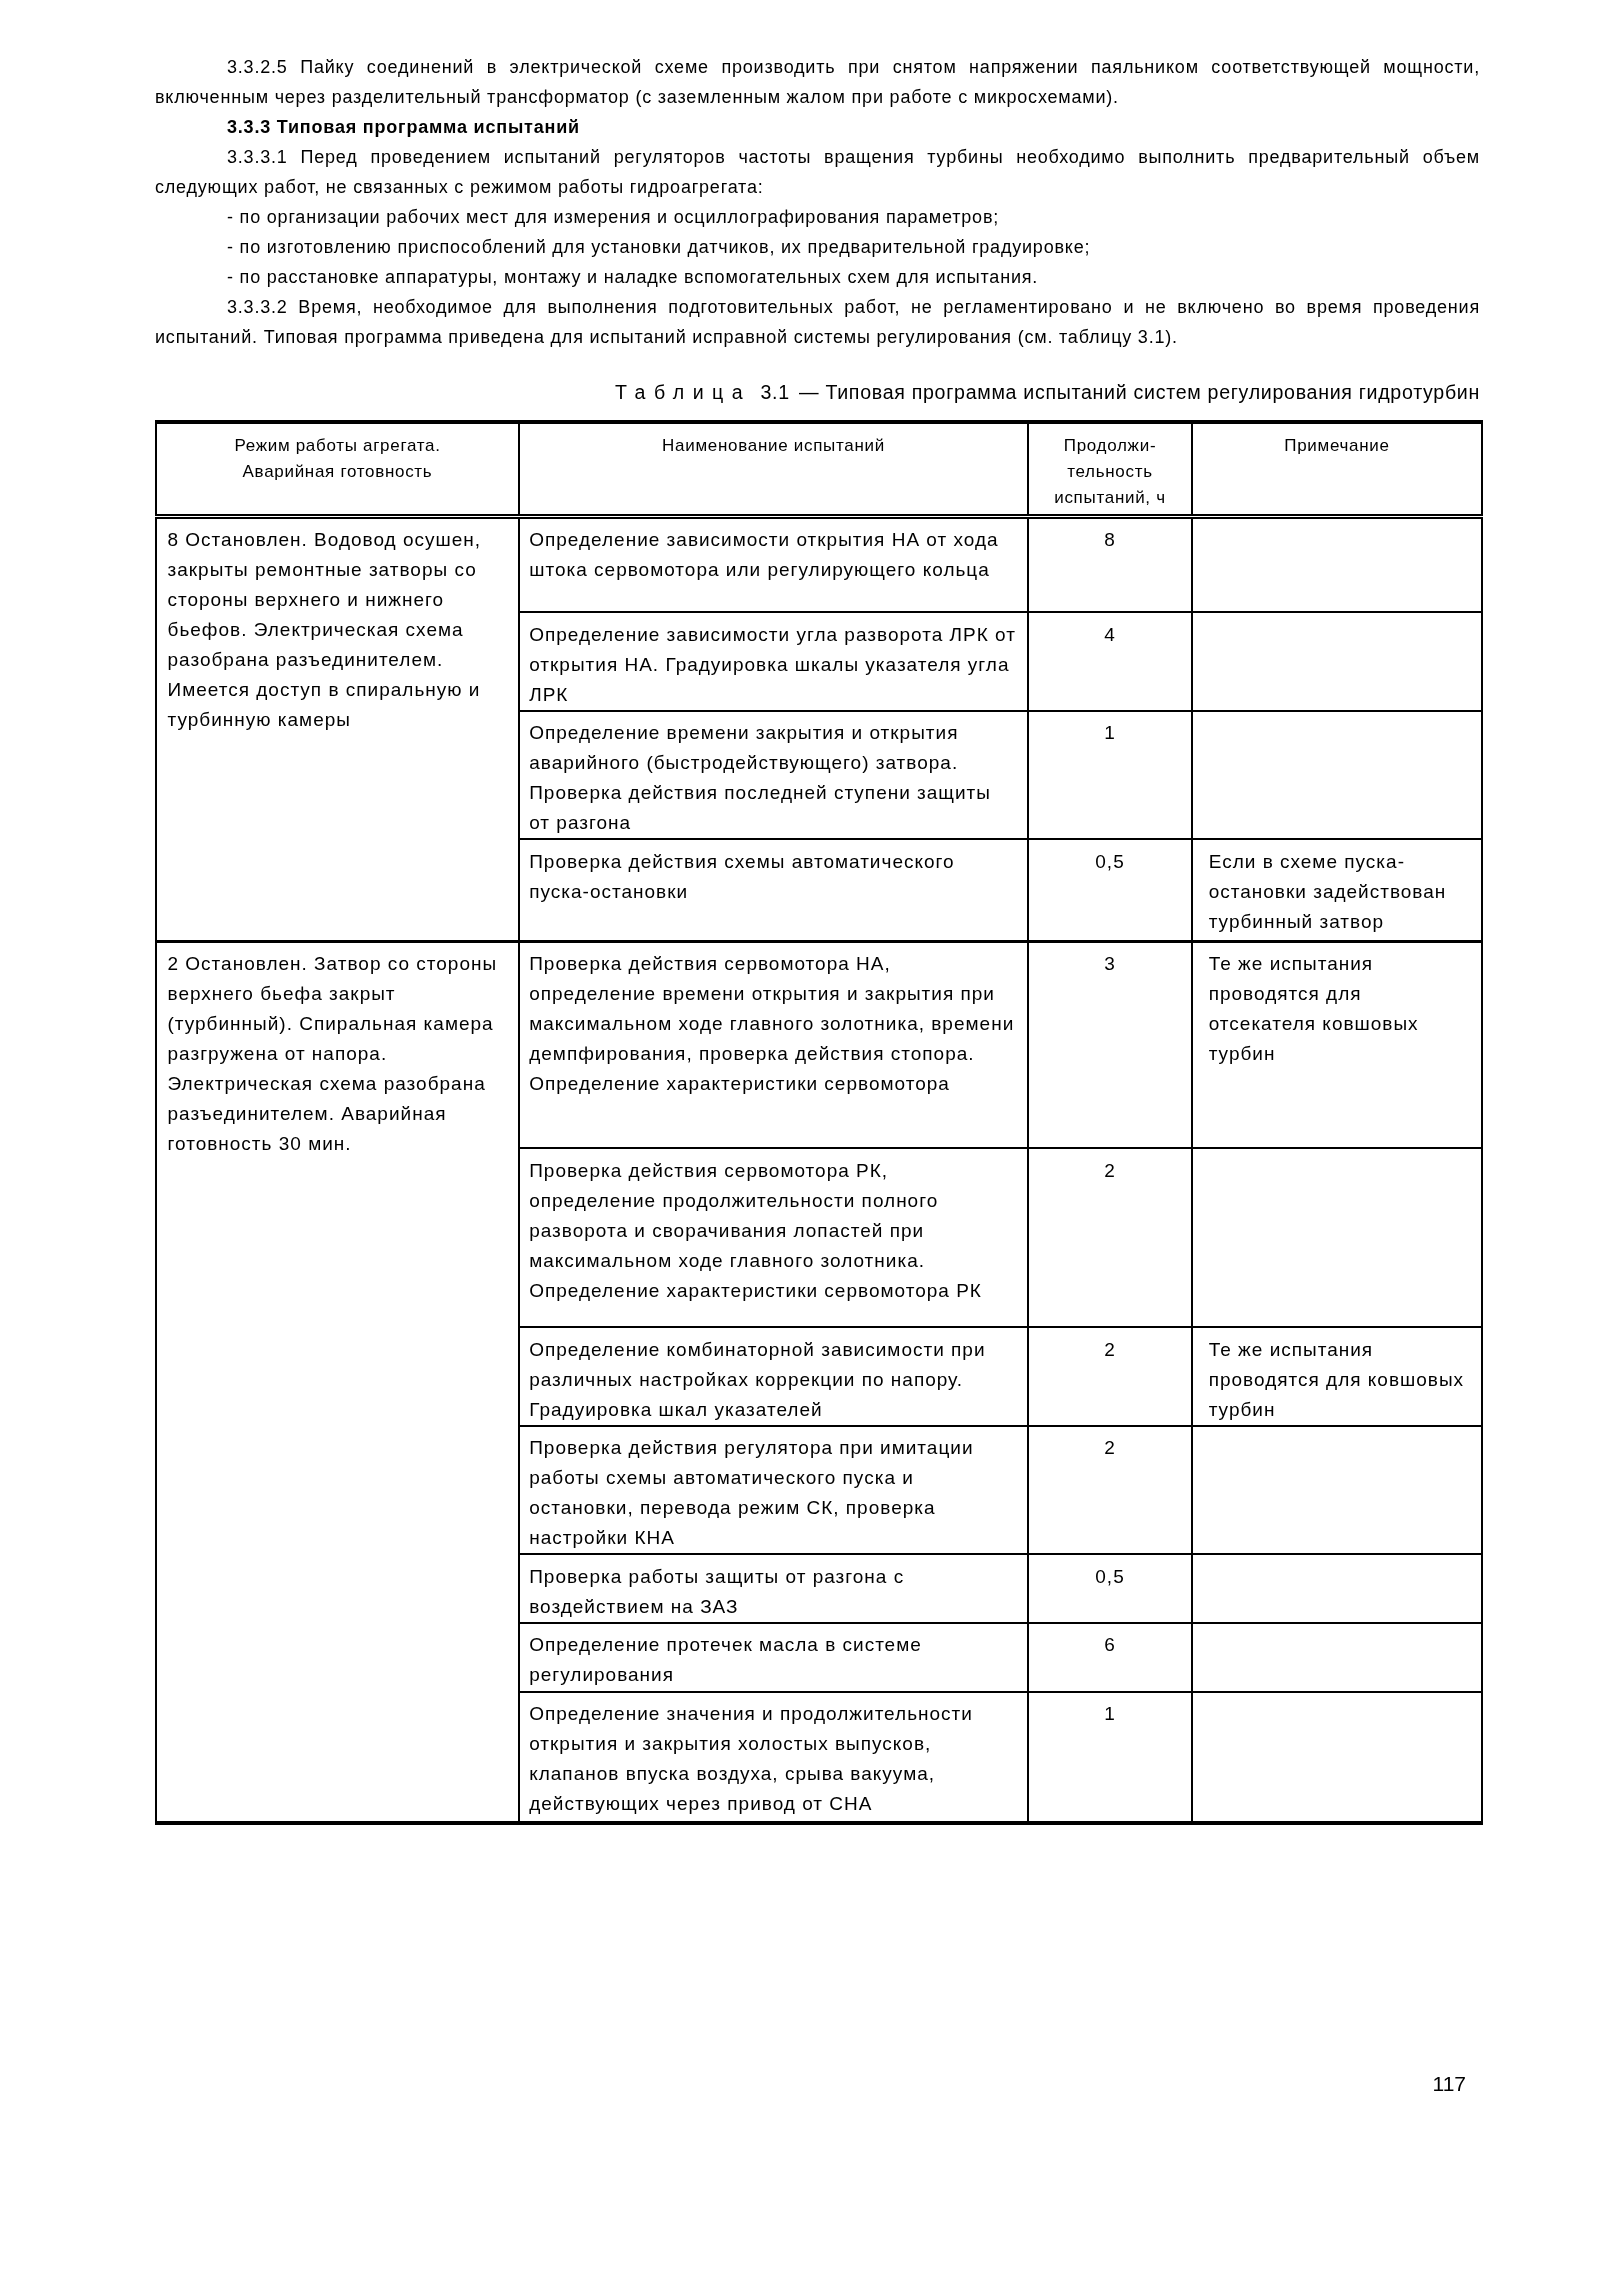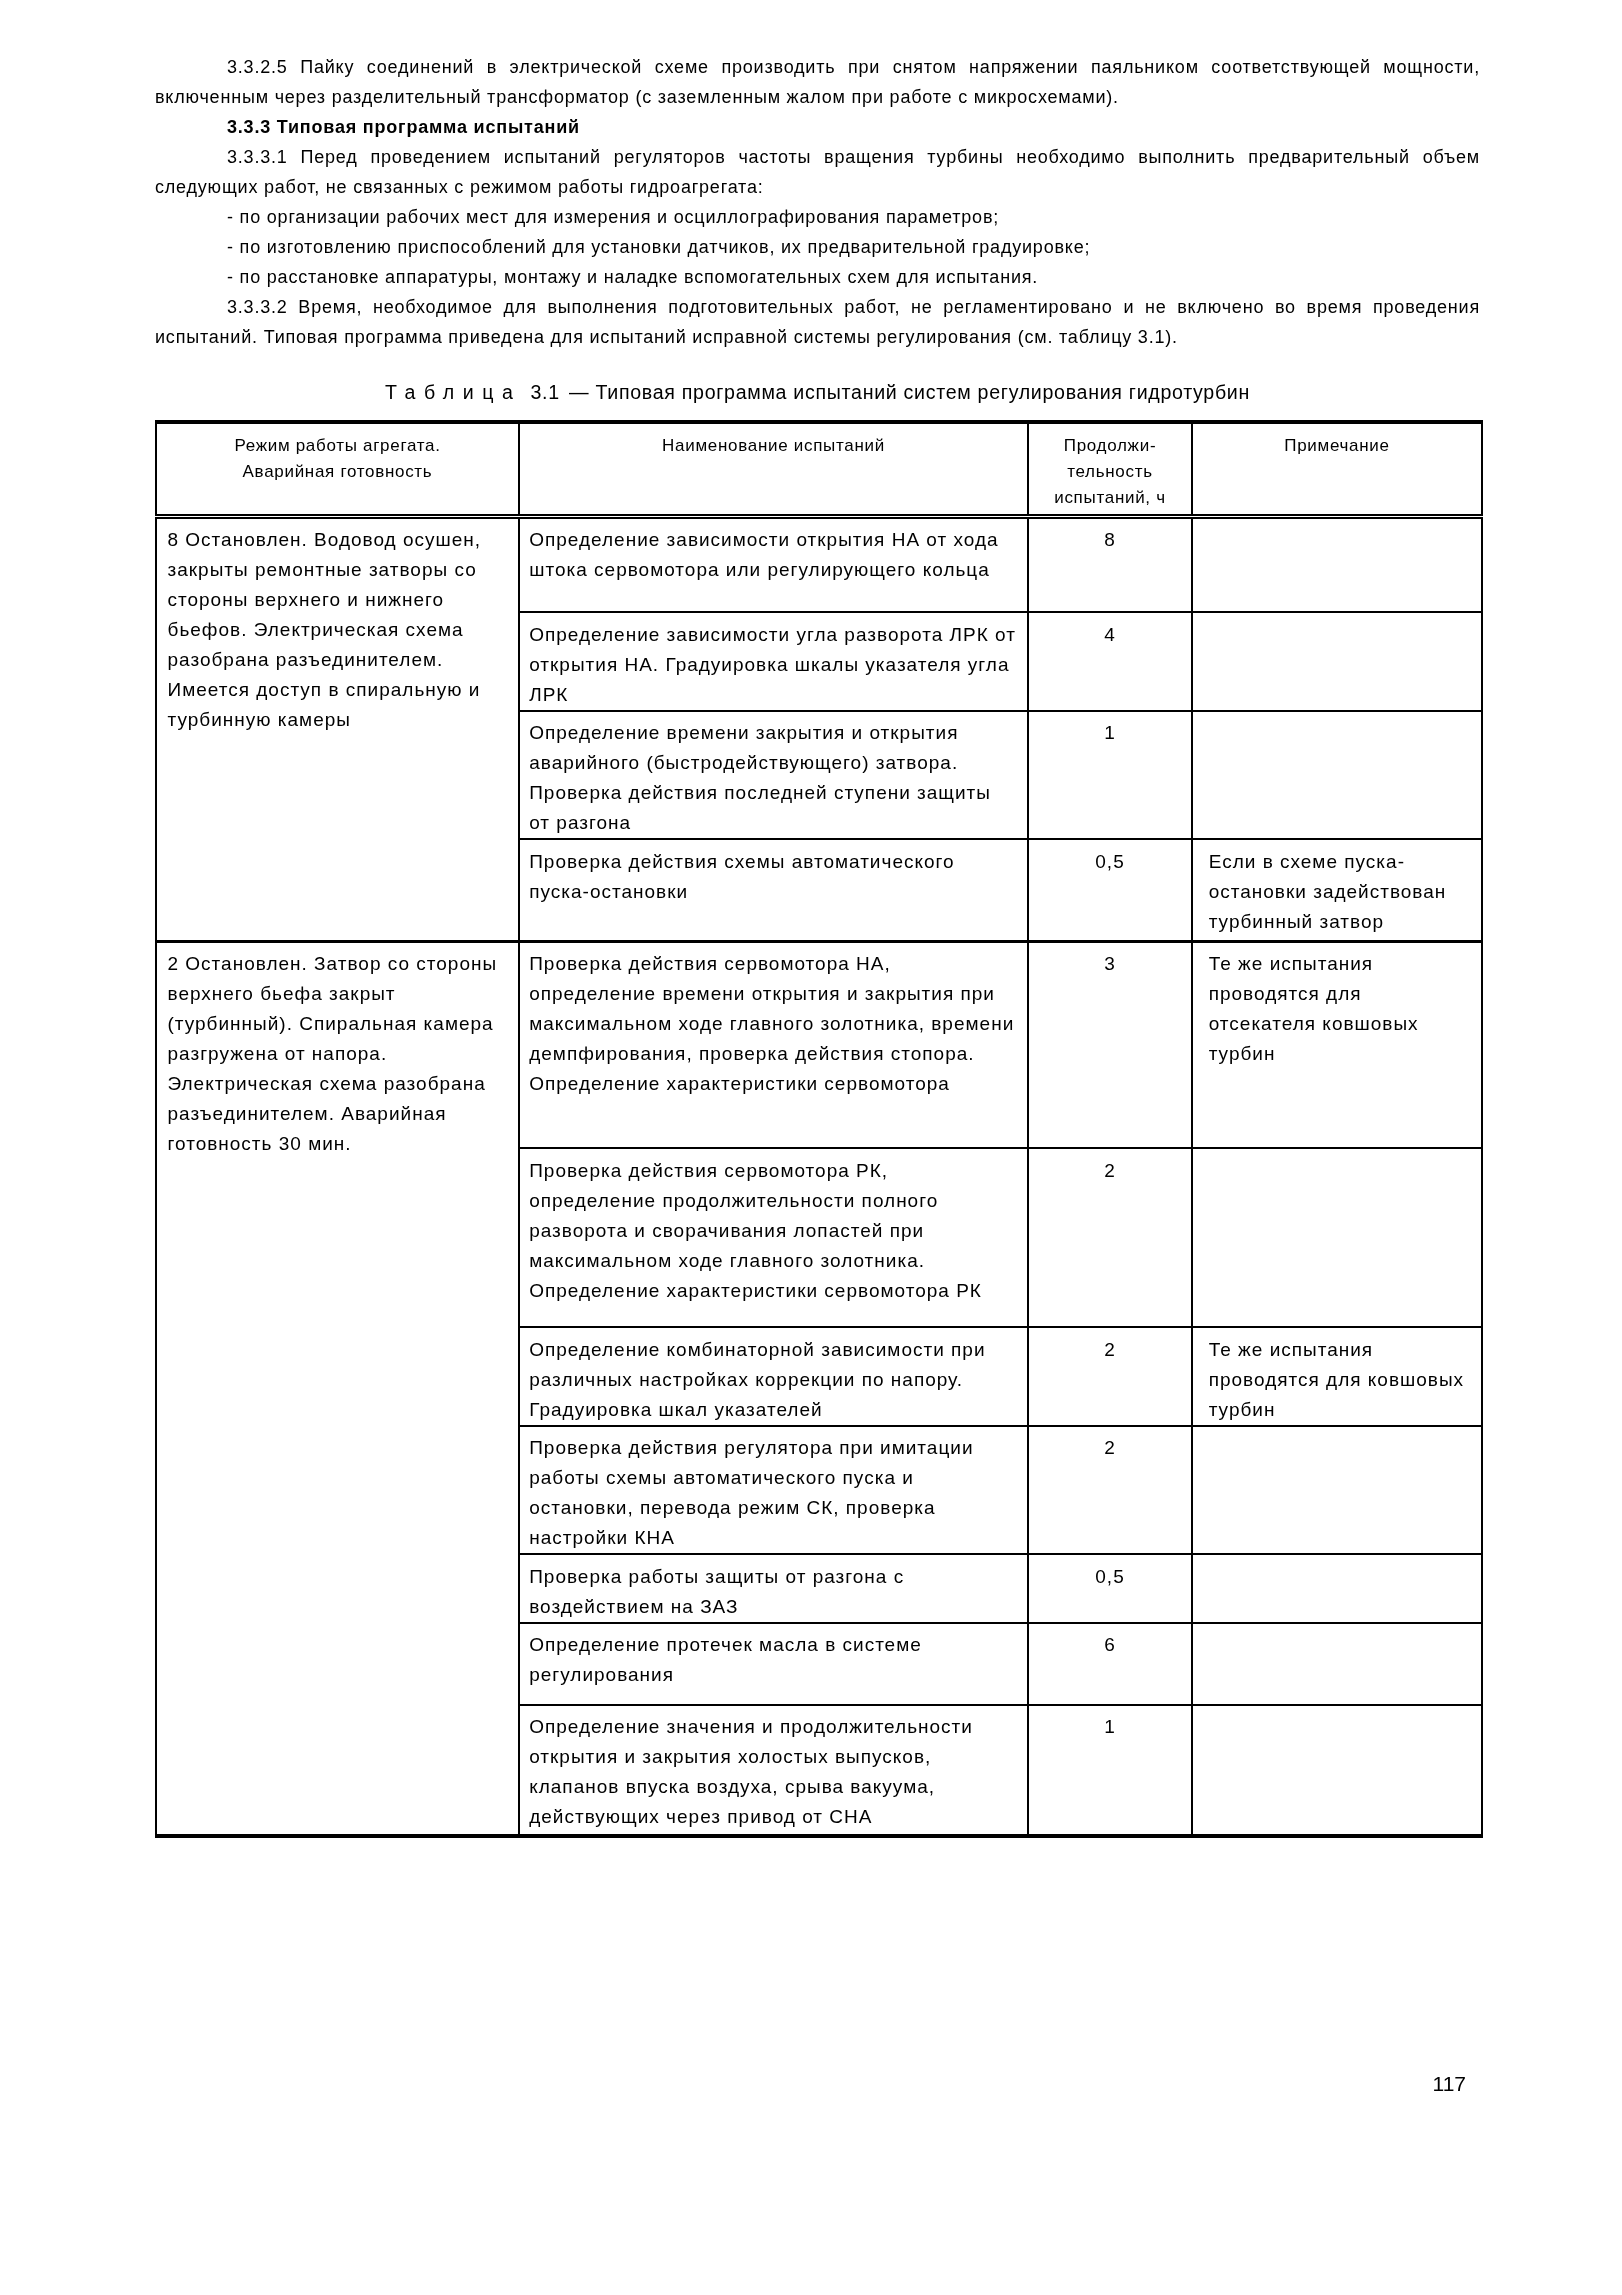--- a/index.html
+++ b/index.html
@@ -35,21 +35,21 @@
     text-indent: 72px;
   }
   .body-text p.p-first { margin-top: 52px; }
   .body-text p.heading { font-weight: 700; text-align: left; }
   .body-text p.list-line { text-align: left; }
   .table-caption {
     margin-top: 25px;
     font-size: 19.6px;
     line-height: 30px;
     letter-spacing: 0.7px;
-    text-align: center;
+    text-align: right;
     white-space: nowrap;
   }
   .table-caption .cap-word { letter-spacing: 8.5px; margin-right: 9.2px; }
   .table-caption .cap-num { margin-right: 9.2px; }
   table.gost {
     margin-top: 13px;
     width: 1325px;
     table-layout: fixed;
     border-collapse: collapse;
     border: 2px solid #000;
@@ -84,21 +84,21 @@
   tr.rh-head { height: 94px; margin-left: 22px; }
   tr.rh1  { height: 96px; }
   tr.rh2  { height: 96px; }
   tr.rh3  { height: 123px; }
   tr.rh4  { height: 102px; }
   tr.rh5  { height: 207px; }
   tr.rh6  { height: 179px; }
   tr.rh7  { height: 96px; }
   tr.rh8  { height: 126px; padding-left: 16px; }
   tr.rh9  { height: 66px; }
-  tr.rh10 { height: 82px; border-radius: 25px; }
+  tr.rh10 { height: 69px; border-radius: 25px; }
   tr.rh11 { height: 131px; }
   .page-number {
     position: absolute;
     top: 2071px;
     right: 157px;
     font-size: 21px;
     line-height: 26px;
   }
 </style>
 </head>

